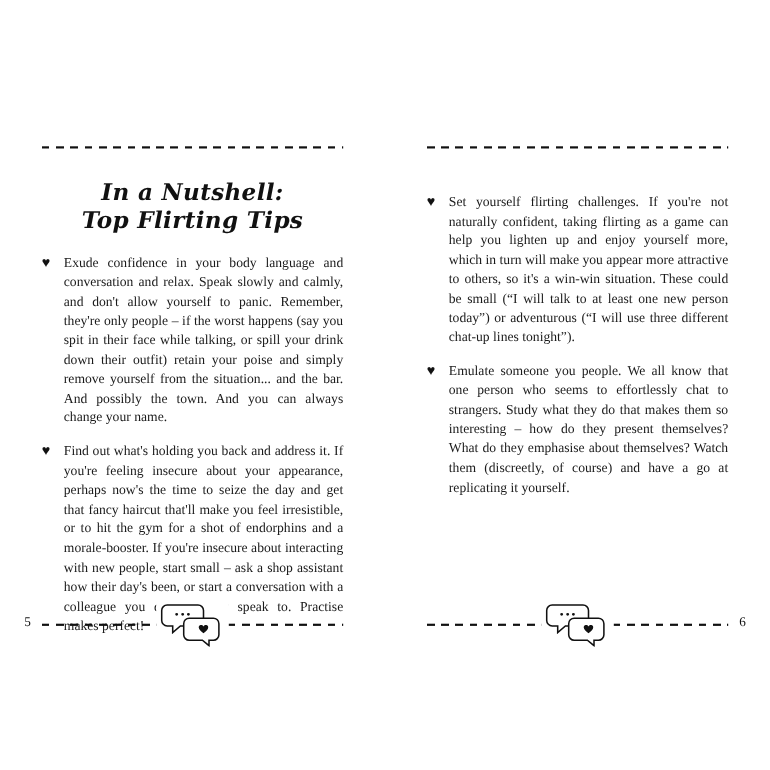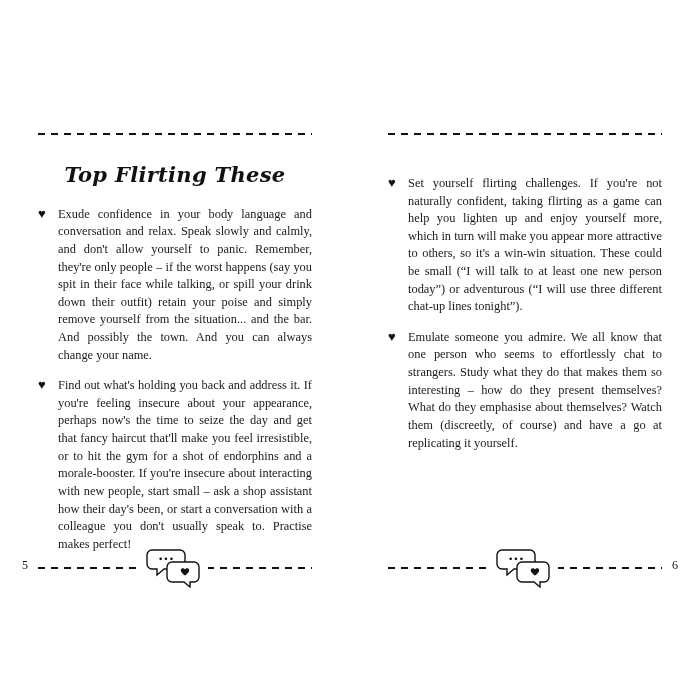--- a/index.html
+++ b/index.html
@@ -136,21 +136,22 @@
 </head>
 <body>
 
 <div class="spread">
 
   <div class="page page-left">
     <div class="page-inner">
       <div class="dash-line top-dash"></div>
 
       <div class="title">
-        <span class="title-line">Top Flirting These</span>
+        <span class="title-line">In a Nutshell:</span>
+        <span class="title-line">Top Flirting Tips</span>
       </div>
 
       <ul class="bullets">
         <li class="bullet-item">
           <span class="heart">♥</span>
           <span class="para-text"><strong>Exude confidence</strong><span> in your body language and conversation and </span><strong>relax</strong><span>. Speak slowly and calmly, and don't allow yourself to panic. Remember, they're only people – if the worst happens (say you spit in their face while talking, or spill your drink down their outfit) retain your poise and simply remove yourself from the situation... and the bar. And possibly the town. And you can always change your name.</span></span>
         </li>
         <li class="bullet-item">
           <span class="heart">♥</span>
           <span class="para-text"><strong>Find out what's holding you back</strong><span> and address it. If you're feeling insecure about your appearance, perhaps now's the time to seize the day and get that fancy haircut that'll make you feel irresistible, or to hit the gym for a shot of endorphins and a morale-booster. If you're insecure about interacting with new people, start small – ask a shop assistant how their day's been, or start a conversation with a colleague you don't usually speak to. Practise makes perfect!</span></span>
@@ -178,21 +179,21 @@
     <div class="page-inner">
       <div class="dash-line top-dash"></div>
 
       <ul class="bullets" style="margin-top:42px">
         <li class="bullet-item">
           <span class="heart">♥</span>
           <span class="para-text"><span>Set yourself </span><strong>flirting challenges</strong><span>. If you're not naturally confident, taking flirting as a game can help you lighten up and enjoy yourself more, which in turn will make you appear more attractive to others, so it's a win-win situation. These could be small (“I will talk to at least one new person today”) or adventurous (“I will use three different chat-up lines tonight”).</span></span>
         </li>
         <li class="bullet-item">
           <span class="heart">♥</span>
-          <span class="para-text"><strong>Emulate someone you admire</strong><span>. We all know that one person who seems to effortlessly chat to strangers. Study what they do that makes them so interesting – how do they present themselves? What do they emphasise about themselves? Watch them (discreetly, of course) and have a go at replicating it yourself.</span></span>
+          <span class="para-text"><strong>Emulate someone you people</strong><span>. We all know that one person who seems to effortlessly chat to strangers. Study what they do that makes them so interesting – how do they present themselves? What do they emphasise about themselves? Watch them (discreetly, of course) and have a go at replicating it yourself.</span></span>
         </li>
       </ul>
     </div>
 
     <div class="footer">
       <div class="footer-rule"></div>
       <div class="page-num">6</div>
       <div class="bubbles">
         <svg width="66" height="44" viewBox="0 0 66 44" xmlns="http://www.w3.org/2000/svg">
           <g fill="none" stroke="#111" stroke-width="1.4">

